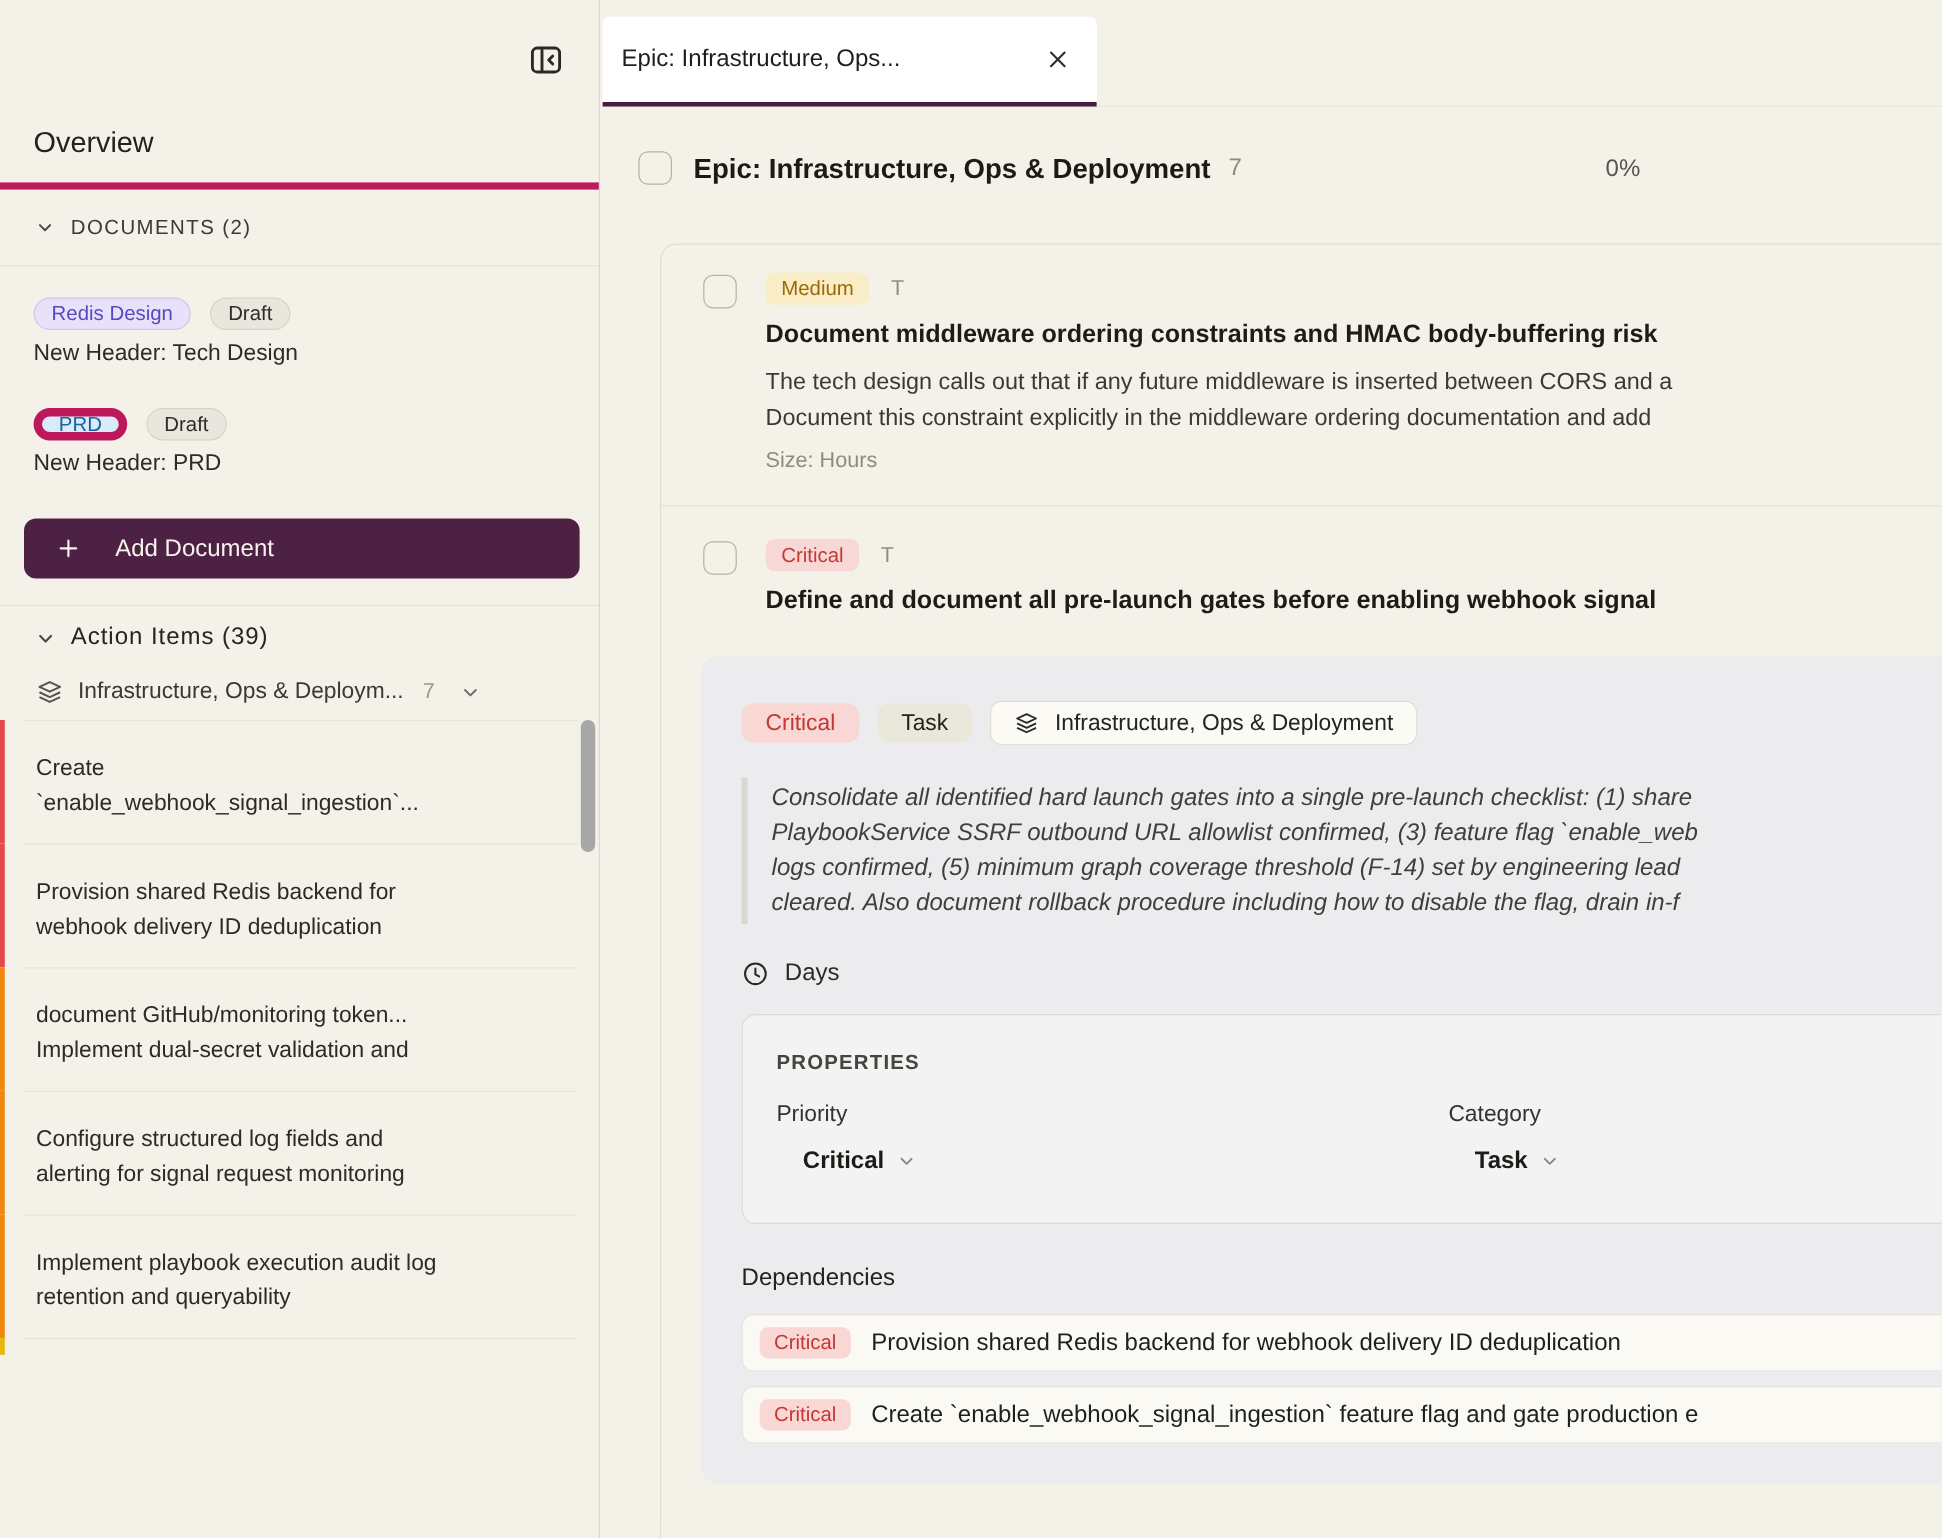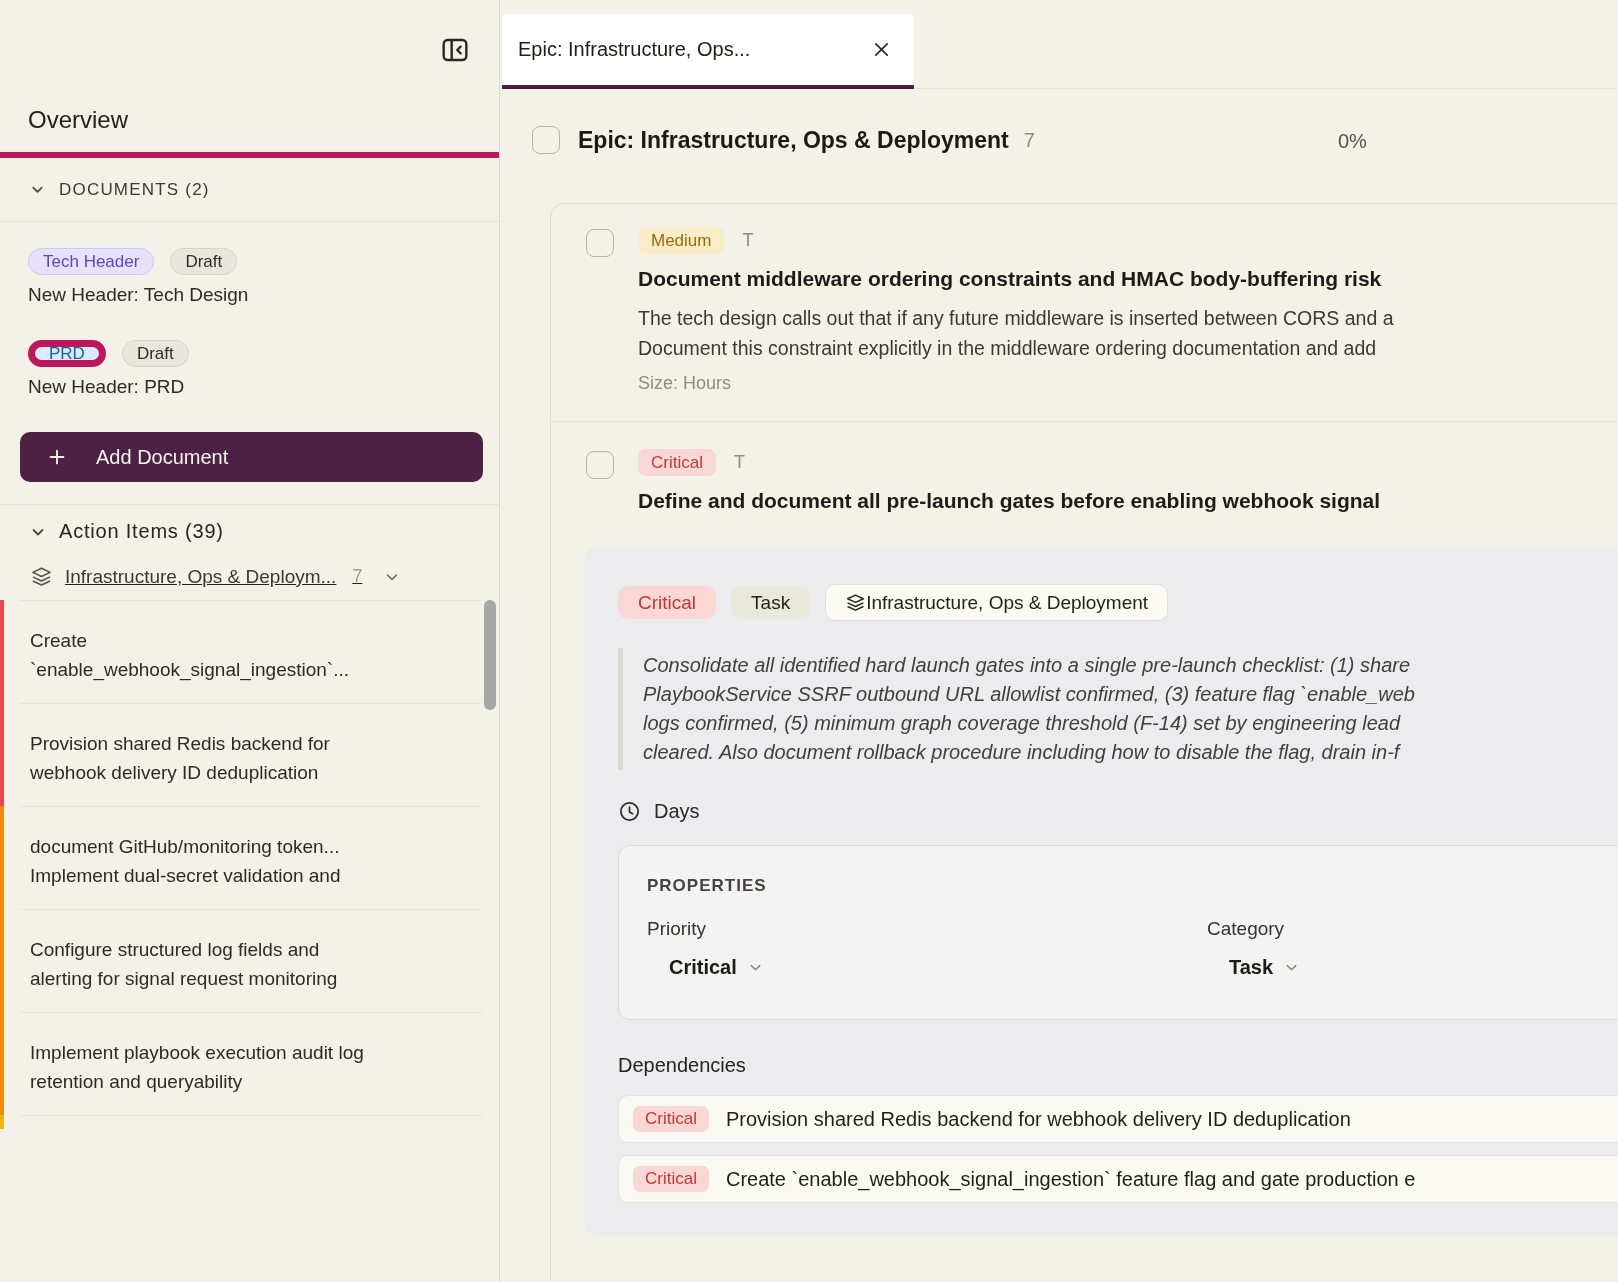--- a/index.html
+++ b/index.html
@@ -28,21 +28,21 @@
   .pill.prd    { background:#D9EAF9; color:#17659F; border:7px solid #be185d; }
   .pill.draft  { background:#E9E6DE; color:#2E2D28; border:1px solid #D7D3C8; }
   .doc-title { margin-top:9px; font-size:19px; color:#2C2B26; }
   .add-doc-btn { display:flex; align-items:center; gap:28px; width:463px; height:50px; margin:0 0 0 20px; padding-left:26px;
     background:#4C2144; border:none; border-radius:10px; color:#F7F3EC; font-size:20px;
     font-family:"Liberation Sans","DejaVu Sans",sans-serif; cursor:pointer; }
   .add-doc-btn .plus { width:22px; height:22px; color:#F7F3EC; }
   .spacer-div { height:23px; border-bottom:1px solid #E5E2D7; }
   .action-header { height:52px; border-bottom:none; }
   .action-header .sec-label { font-size:20px; letter-spacing:0.8px; color:#26251F; font-weight:500; }
-  .group-row { display:flex; align-items:center; gap:12px; padding:8px 28px 12px 30px; cursor:pointer;text-decoration:underline; }
+  .group-row { display:flex; align-items:center; gap:12px; padding:8px 28px 12px 30px; cursor:pointer; }
   .group-row .layers { width:23px; height:23px; color:#55544C; flex:none; }
   .group-label { font-size:19px; font-weight:500; color:#3A3933; }
   .group-count { font-size:18px; color:#9B9890; margin-left:4px; }
   .group-chev { width:16px; height:16px; color:#6B6A62; margin-left:10px; }
   .ai-item { position:relative; padding:26px 40px 0 30px; height:103px; cursor:pointer; }
   .ai-item::before { content:""; position:absolute; left:0; top:0; bottom:0; width:4px; }
   .ai-item.sev-red::before    { background:#E5484D; }
   .ai-item.sev-orange::before { background:#EE8A12; }
   .ai-item.sev-yellow::before { background:#E7B90C; }
   .ai-item .divider { position:absolute; left:20px; right:18px; top:0; border-top:1px solid #E7E4D9; }
@@ -82,21 +82,21 @@
   .t-desc div { font-size:19.5px; line-height:30px; color:#3A3933; white-space:nowrap; }
   .t-size { margin-top:10px; font-size:18px; color:#8E8C81; }
 
   
   .detail-panel { margin:34px 0 0 -54px; width:1200px; background:#ECECEE; border-radius:14px;
     padding:37px 0 33px 34px; }
   .d-badge-row { display:flex; align-items:center; gap:15px; }
   .d-pill { display:inline-flex; align-items:center; height:33px; padding:0 20px; border-radius:10px; font-size:19px; font-weight:500; }
   .d-pill.critical { background:#F8D7D5; color:#C23934; }
   .d-pill.task { background:#EAE8DB; color:#23231F; }
-  .d-chip { display:inline-flex; align-items:center; height:37px; padding:0 19px; border-radius:10px;
+  .d-chip { display:inline-flex; align-items:center; gap:13px; height:37px; padding:0 19px; border-radius:10px;
     background:#FBFAF5; border:1px solid #E2DFD4; font-size:19px; color:#23231F; cursor:pointer; }
   .d-chip .layers { width:21px; height:21px; color:#2A2925; }
   .quote { margin-top:27px; border-left:5px solid #D9D7CF; padding:3px 0 3px 20px; }
   .quote div { font-style:italic; font-size:20px; line-height:29px; color:#403F3A; white-space:nowrap; }
   .days-row { margin-top:30px; display:flex; align-items:center; gap:13px; color:#2A2A26; }
   .days-row .clock { width:23px; height:23px; color:#2A2A26; }
   .days-row span { font-size:20px; }
   .props-box { margin-top:22px; width:1150px; border:1px solid #DEDBD0; border-radius:12px;
     background:rgba(253,252,249,0.45); padding:30px 0 40px 28px; }
   .props-title { font-size:17px; letter-spacing:1px; font-weight:600; color:#45443E; }
@@ -140,21 +140,21 @@
       <svg viewBox="0 0 16 16" width="15" height="15" fill="none" stroke="currentColor" stroke-width="1.8" stroke-linecap="round" stroke-linejoin="round">
           <path d="M3.5 6l4.5 4.5L12.5 6"></path>
         </svg>
     </span>
     <span class="sec-label">DOCUMENTS (2)</span>
   </div>
 
   <div class="doc-list">
     <div class="doc-entry">
       <div class="badge-row">
-        <span class="pill tech">Tech Header</span>
+        <span class="pill tech">Redis Design</span>
         <span class="pill draft">Draft</span>
       </div>
       <div class="doc-title">New Header: Tech Design</div>
     </div>
     <div class="doc-entry">
       <div class="badge-row">
         <span class="pill prd">PRD</span>
         <span class="pill draft">Draft</span>
       </div>
       <div class="doc-title">New Header: PRD</div>

